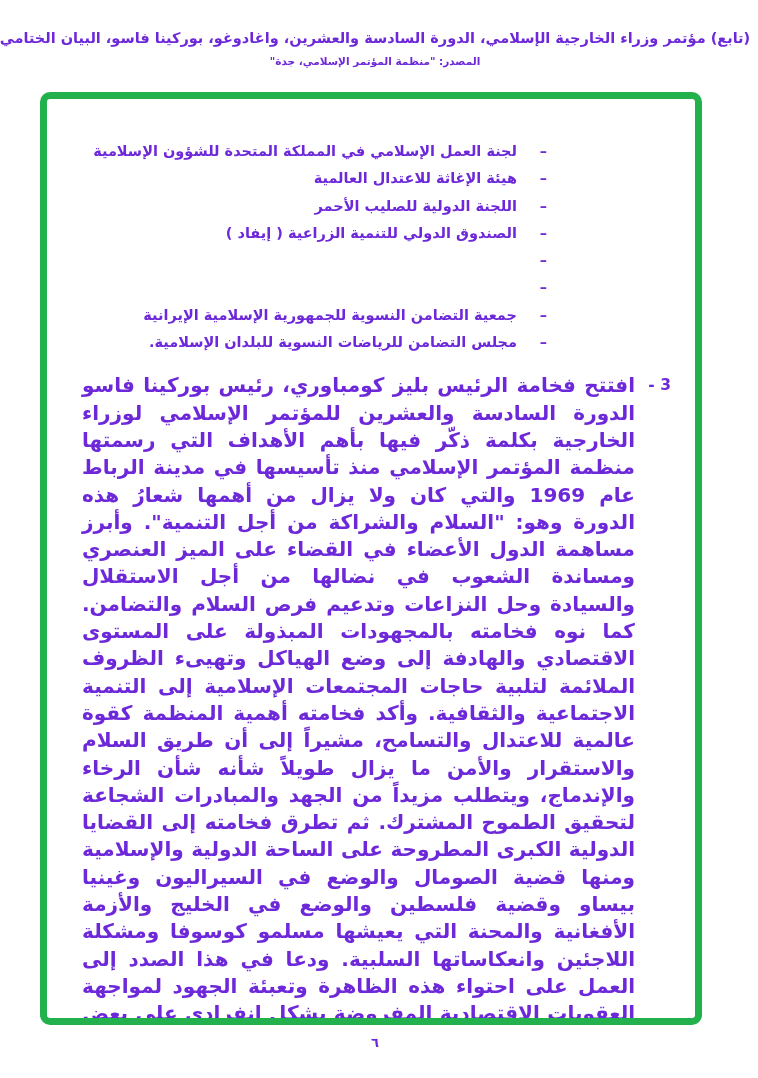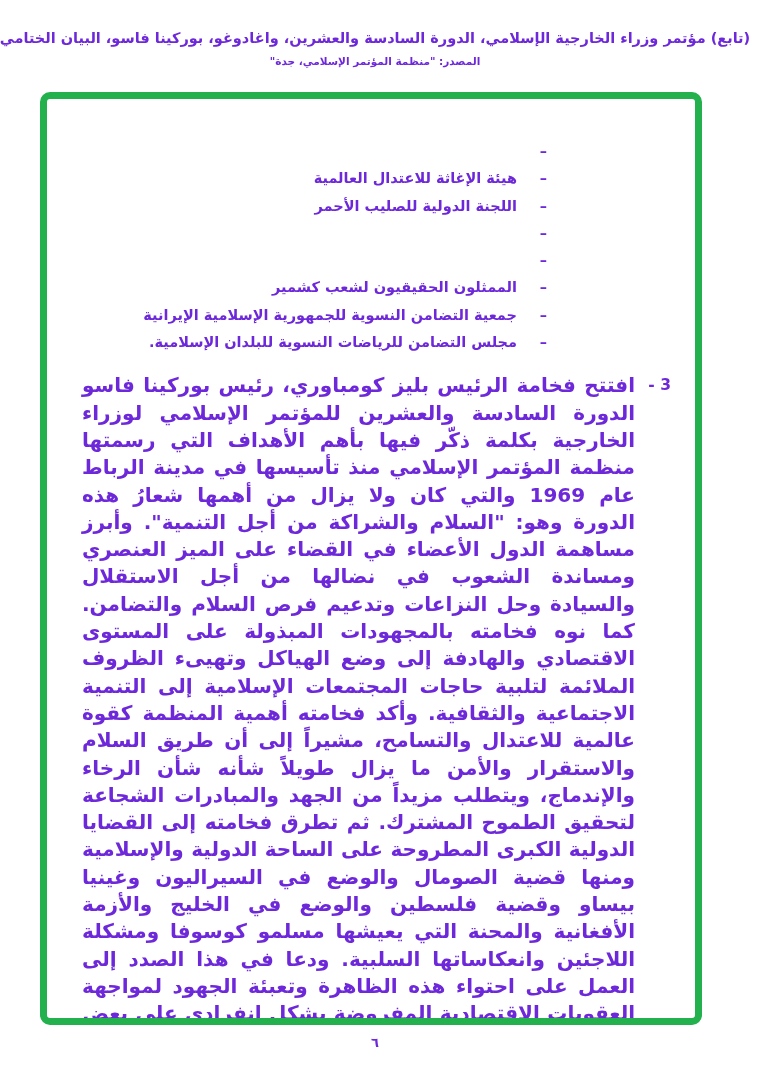--- a/index.html
+++ b/index.html
@@ -97,38 +97,39 @@
   <div class="header">
     <div class="header-line1">(تابع) مؤتمر وزراء الخارجية الإسلامي، الدورة السادسة والعشرين، واغادوغو، بوركينا فاسو، البيان الختامي</div>
     <div class="header-line2">المصدر:  "منظمة المؤتمر الإسلامي، جدة"</div>
   </div>
 
   <div class="frame">
 
     <div class="org-list">
       <div class="org-row">
         <span class="org-dash">–</span>
+        <span class="org-text">لجنة العمل الإسلامي في المملكة المتحدة للشؤون الإسلامية</span>
       </div>
       <div class="org-row">
         <span class="org-dash">–</span>
         <span class="org-text">هيئة الإغاثة للاعتدال العالمية</span>
       </div>
       <div class="org-row">
         <span class="org-dash">–</span>
         <span class="org-text">اللجنة الدولية للصليب الأحمر</span>
       </div>
       <div class="org-row">
         <span class="org-dash">–</span>
+        <span class="org-text">الصندوق الدولي للتنمية الزراعية ( إيفاد )</span>
       </div>
       <div class="org-row">
         <span class="org-dash">–</span>
       </div>
       <div class="org-row">
         <span class="org-dash">–</span>
-        <span class="org-text">الممثلون الحقيقيون لشعب كشمير</span>
       </div>
       <div class="org-row">
         <span class="org-dash">–</span>
         <span class="org-text">جمعية التضامن النسوية للجمهورية الإسلامية الإيرانية</span>
       </div>
       <div class="org-row">
         <span class="org-dash">–</span>
         <span class="org-text">مجلس التضامن للرياضات النسوية للبلدان الإسلامية.</span>
       </div>
     </div>

